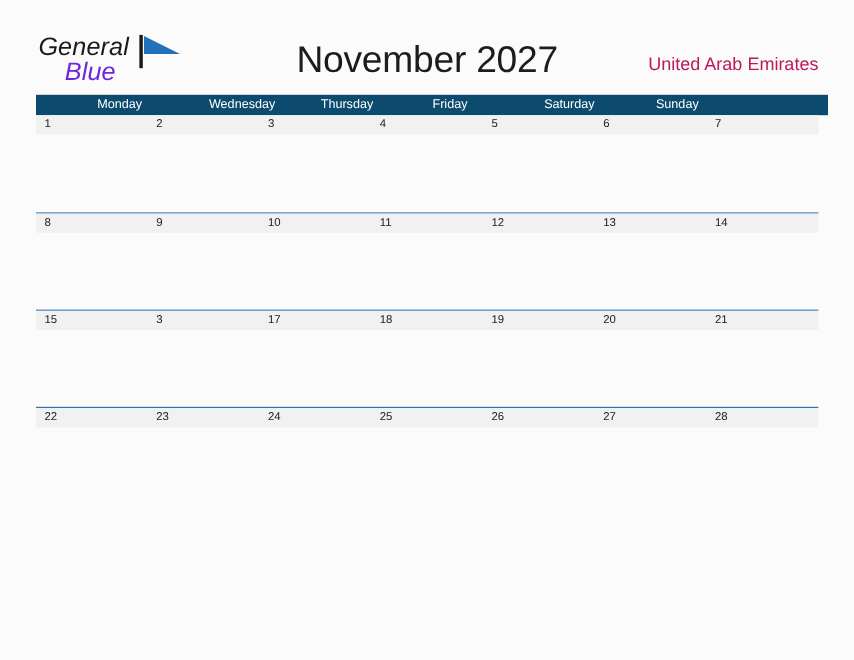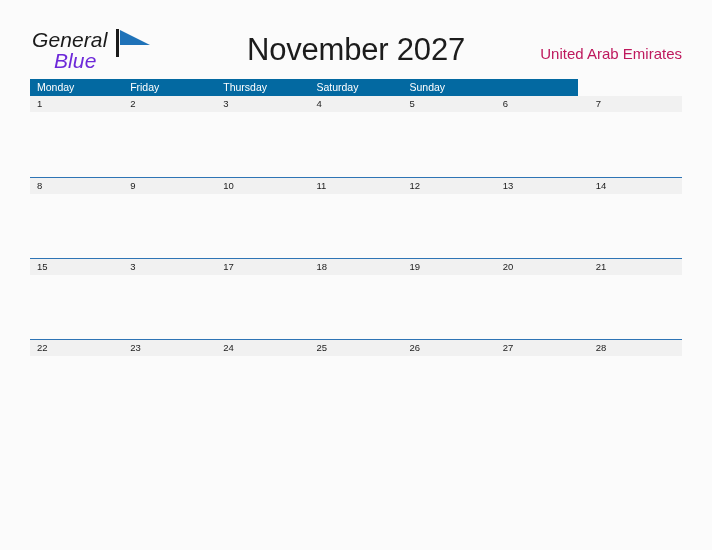--- a/index.html
+++ b/index.html
@@ -85,23 +85,24 @@
   
   .calendar {
     position: absolute;
     left: 30px;
     top: 79px;
     width: 652px;
   }
 
   .weekday-header {
     display: flex;
-    width: 548px;
+    width: 616px;
     height: 17px;
-    background: #0369a1;
+    background: #0c4a6e;
+    padding-left: 44px;
   }
   .weekday-cell {
     width: 93.14px;
     height: 17px;
     line-height: 17px;
     padding-left: 7px;
     box-sizing: border-box;
     color: #ffffff;
     font-size: 10.5px;
     white-space: nowrap;
@@ -178,22 +179,23 @@
   <div class="calendar-title">November 2027</div>
 
   <div class="region-label">United Arab Emirates</div>
 
 </div>
 
 <div class="calendar">
 
   <div class="weekday-header">
     <div class="weekday-cell">Monday</div>
+    <div class="weekday-cell">Wednesday</div>
+    <div class="weekday-cell">Thursday</div>
     <div class="weekday-cell">Friday</div>
-    <div class="weekday-cell">Thursday</div>
     <div class="weekday-cell">Saturday</div>
     <div class="weekday-cell">Sunday</div>
   </div>
 
   <div class="week-row first">
 
     <div class="date-band">
       <div class="date-cell">1</div>
       <div class="date-cell">2</div>
       <div class="date-cell">3</div>

